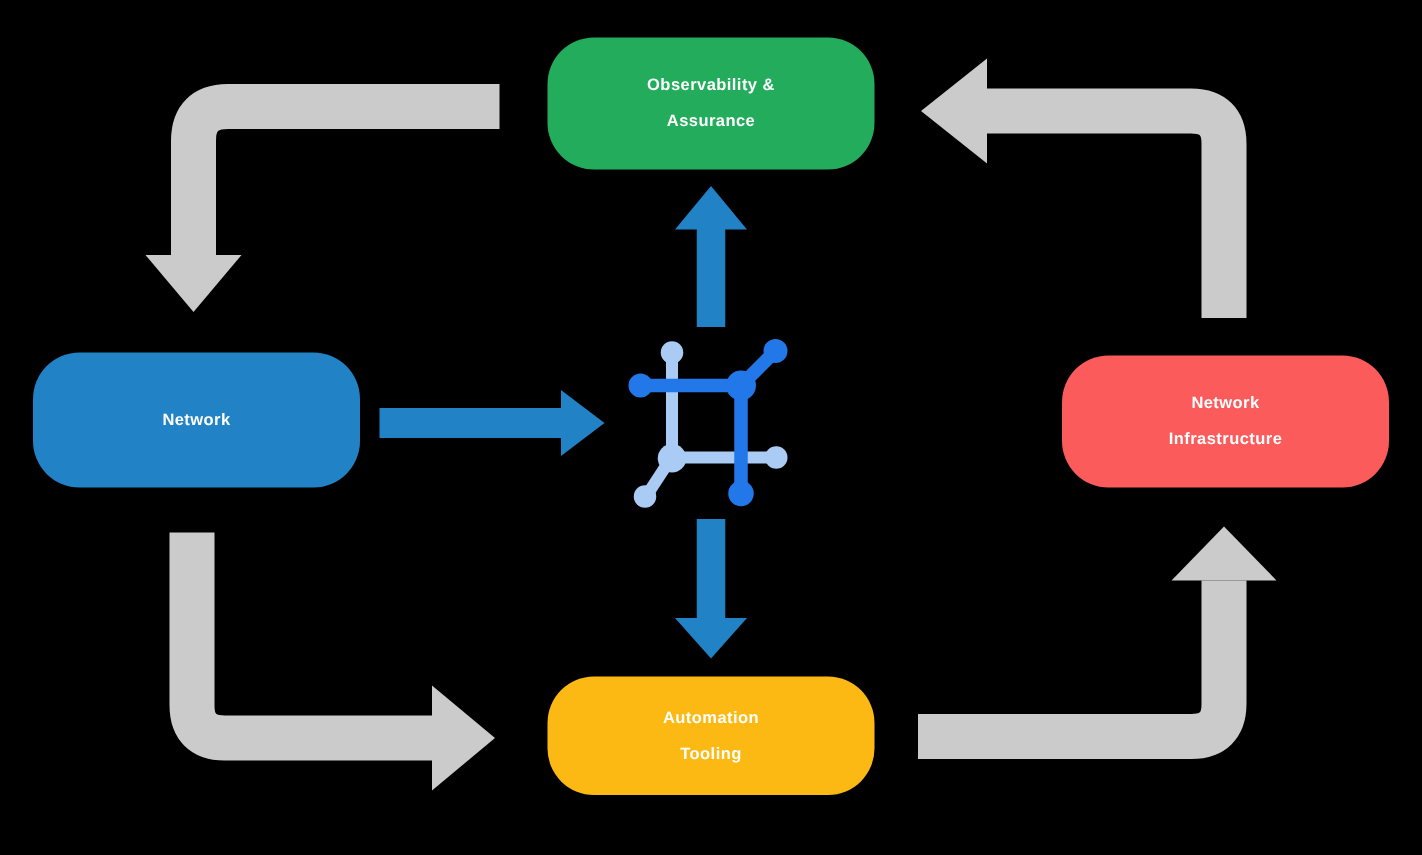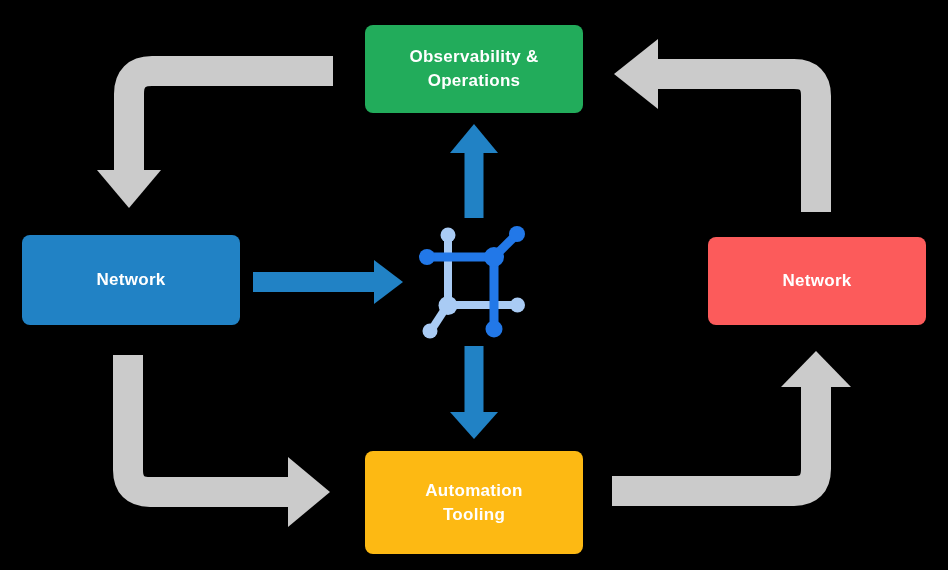--- a/index.html
+++ b/index.html
@@ -11,36 +11,36 @@
     overflow: hidden;
     font-family: "Liberation Sans", sans-serif;
   }
   .layer {
     position: absolute;
     left: 0; top: 0;
   }
   .node {
     position: absolute;
     width: 218px;
-    border-radius: 8px;
+    border-radius: 31px;
     display: flex;
     flex-direction: column;
     justify-content: center;
     align-items: center;
     text-align: center;
     color: #FFFFFF;
     font-weight: bold;
-    font-size: 17px;
+    font-size: 11px;
     line-height: 24px;
     letter-spacing: 0.3px;
   }
   .node-observability  { left: 365px; top: 25px;  height: 88px; }
   .node-operations     { left: 22px;  top: 235px; height: 90px; }
   .node-infrastructure { left: 708px; top: 237px; height: 88px; }
-  .node-automation     { left: 365px; top: 451px; height: 103px; }
+  .node-automation     { left: 365px; top: 451px; height: 79px; }
 </style>
 </head>
 <body>
 
 <div class="stage" style="background: rgb(0, 0, 0);">
 
   <svg class="layer" width="948" height="570" viewBox="0 0 948 570">
 
     <g stroke="#CBCBCB" fill="#CBCBCB">
       <path d="M 333 71 L 152 71 Q 129 71 129 94 L 129 172" fill="none" stroke-width="30"></path>
@@ -94,29 +94,30 @@
         <circle cx="427" cy="257" r="8" stroke="none"></circle>
         <circle cx="494" cy="329" r="8.5" stroke="none"></circle>
         <circle cx="494" cy="257" r="10" stroke="none"></circle>
         <circle cx="517" cy="234" r="8" stroke="none"></circle>
       </g>
     </g>
   </svg>
 
   <div class="node node-observability" style="background: rgb(34, 172, 91);">
     <span>Observability &amp;</span>
-    <span>Operations</span>
+    <span>Assurance</span>
   </div>
 
   <div class="node node-operations" style="background: rgb(33, 130, 197);">
     <span>Network</span>
   </div>
 
   <div class="node node-infrastructure" style="background: rgb(252, 91, 91);">
     <span>Network</span>
+    <span>Infrastructure</span>
   </div>
 
   <div class="node node-automation" style="background: rgb(253, 185, 19);">
     <span>Automation</span>
     <span>Tooling</span>
   </div>
 
 </div>
 
 </body></html>

